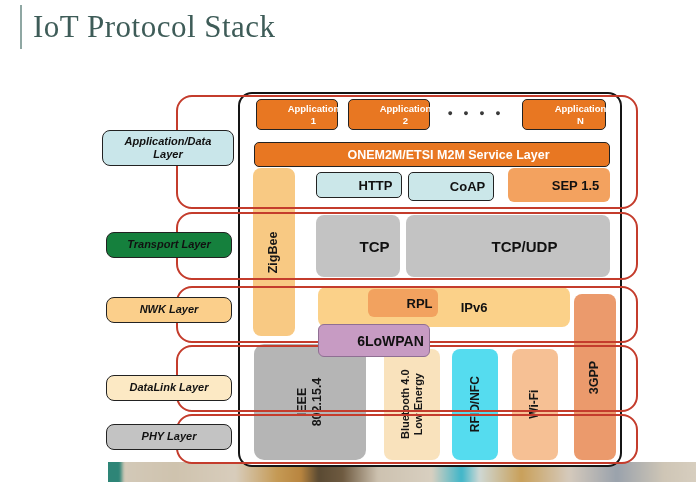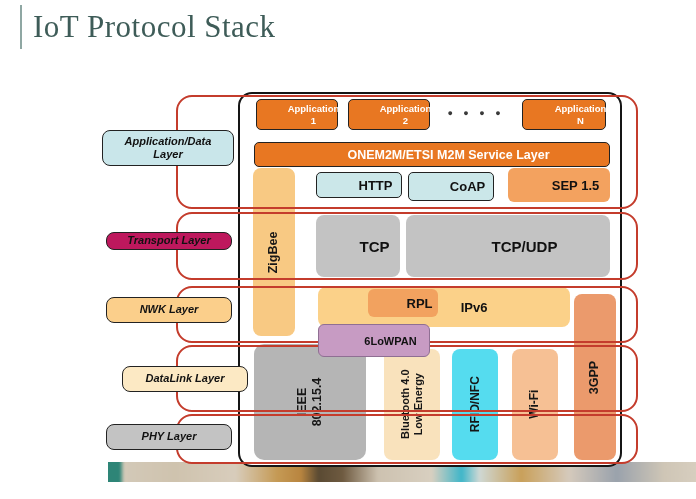--- a/index.html
+++ b/index.html
@@ -12,21 +12,21 @@
            border-radius:14px;background:#fff;box-sizing:border-box;}
   .appbox{background:#e87722;border:1.5px solid #222;border-radius:5px;color:#fff;font-size:9.5px;line-height:1.25;}
   .servicebar{background:#e87722;border:1.5px solid #222;border-radius:5px;color:#fff;font-size:12.5px;}
   .dots{position:absolute;left:436px;top:104px;width:80px;height:18px;display:flex;align-items:center;
         justify-content:center;font-size:9px;letter-spacing:4px;color:#3a3a3a;}
   .paleblue{background:#cbe7e9;border:1.5px solid #222;border-radius:5px;font-size:13px;}
   .sep{background:#f3a25f;border-radius:6px;font-size:13px;}
   .grayblk{background:#c3c3c3;border-radius:8px;font-size:15px;}
   .rpl{background:#f2a25f;border-radius:6px;font-size:13px;margin-left:48px;}
   .ipv6{background:#fbd189;border-radius:8px;font-size:13px;padding-left:60px;}
-  .lowpan{background:#c79bc3;border:1.5px solid #8f6f93;border-radius:6px;font-size:11px;}
+  .lowpan{background:#c79bc3;border:1.5px solid #8f6f93;border-radius:6px;font-size:14px;}
   .zigbee{background:#f8c983;border-radius:8px;}
   .ieee{background:#b5b5b5;border-radius:10px;}
   .bt{background:#f9e2bc;border-radius:8px;}
   .rfid{background:#55dcef;border-radius:8px;}
   .wifi{background:#f6c094;border-radius:8px;}
   .gpp{background:#eb9a6c;border-radius:8px;}
   .vwrap{position:absolute;inset:0;display:flex;align-items:center;justify-content:center;}
   .vtext{transform:rotate(-90deg);white-space:nowrap;text-align:center;font-weight:bold;color:#161616;line-height:1.2;}
   .vtext .vline{display:block;white-space:nowrap;}
   .group{position:absolute;border:2px solid #c43c2c;border-radius:16px;box-sizing:border-box;pointer-events:none;}
@@ -127,18 +127,18 @@
   <div class="group" style="left:176px;top:286px;width:462px;height:57px;"></div>
   <div class="group" style="left:176px;top:345px;width:462px;height:67px;"></div>
   <div class="group" style="left:176px;top:414px;width:462px;height:50px;"></div>
 
   <div class="box lowpan" style="left:318px;top:324px;width:112px;height:33px;">6LoWPAN</div>
 
   <div class="label" style="left:102px;top:130px;width:132px;height:36px;background:#c9e6ea;">
     <span>Application/Data</span>
     <span>Layer</span>
   </div>
-  <div class="label" style="left:106px;top:232px;width:126px;height:18px;background:#be185d;">Transport Layer</div>
+  <div class="label" style="left:106px;top:232px;width:126px;height:26px;background:#15803d;">Transport Layer</div>
   <div class="label" style="left:106px;top:297px;width:126px;height:26px;background:#fbcf8b;">NWK Layer</div>
-  <div class="label" style="left:106px;top:366px;width:126px;height:26px;background:#fce9c4;margin-left:16px;">DataLink Layer</div>
+  <div class="label" style="left:106px;top:375px;width:126px;height:26px;background:#fce9c4;">DataLink Layer</div>
   <div class="label" style="left:106px;top:424px;width:126px;height:26px;background:#c3c3c3;">PHY Layer</div>
 
 </div>
 
 </body></html>

